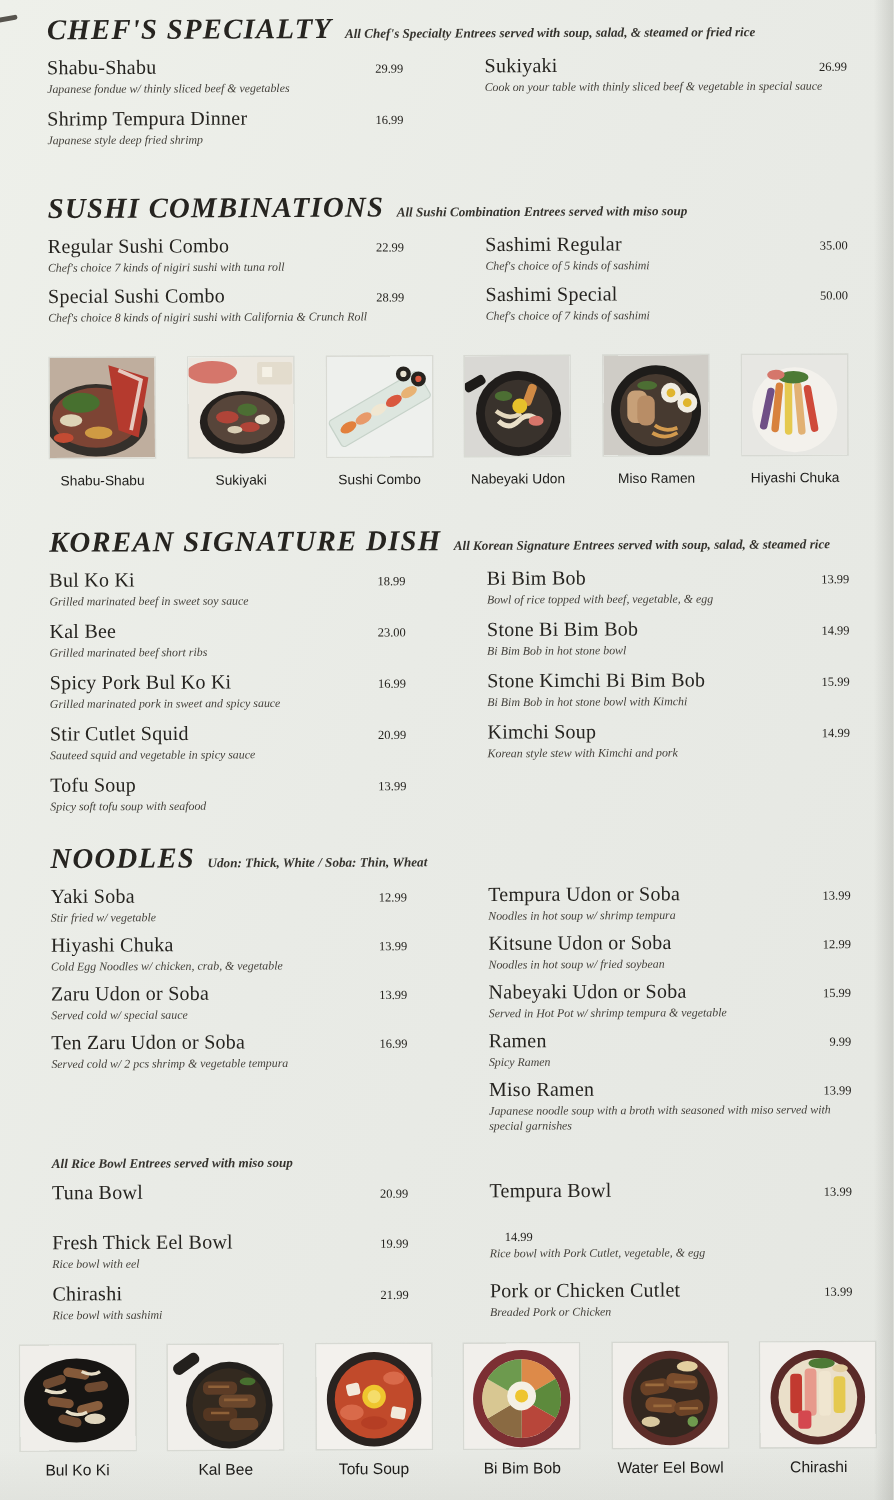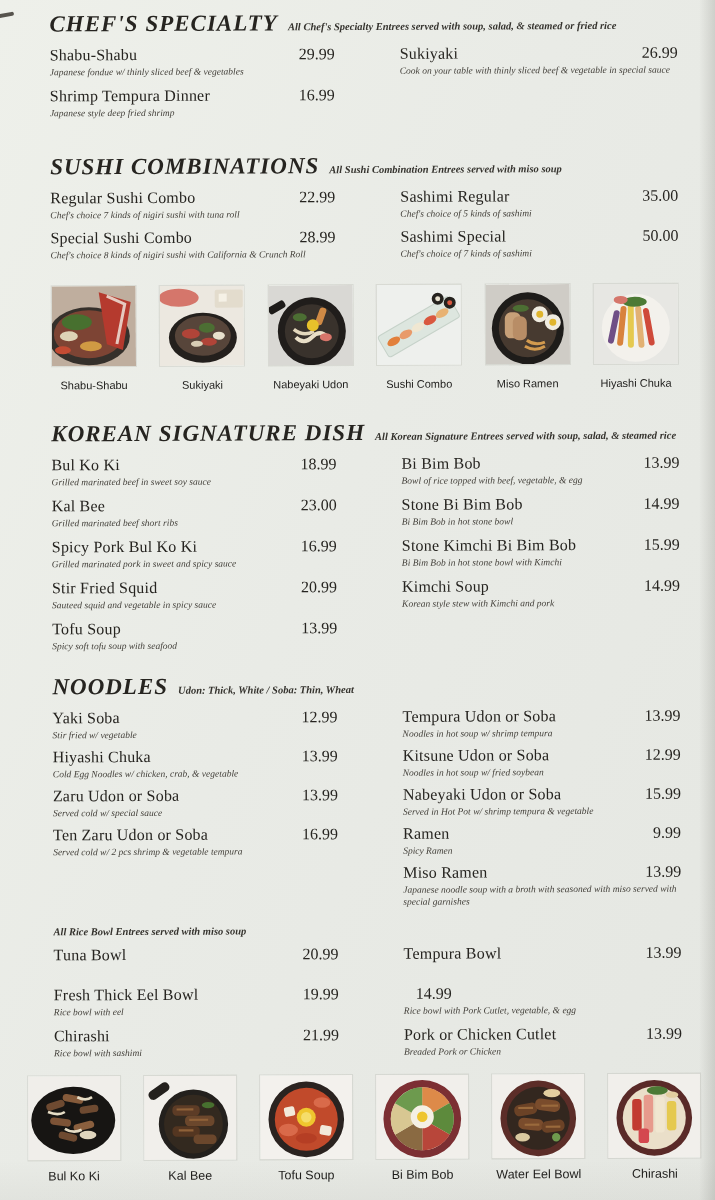--- a/index.html
+++ b/index.html
@@ -1,20 +1,20 @@
 <!DOCTYPE html>
 <html><head>
 <meta charset="utf-8">
 <style>
   html,body{margin:0;padding:0;}
   body{width:715px;height:1200px;background:#e9ebe6;font-family:"Liberation Serif", serif;}
   .page{
     position:relative;width:715px;height:1200px;overflow:hidden;color:#262420;
     background:linear-gradient(115deg,#eef0ea 0%,#e9ebe6 45%,#e5e7e2 100%);
-    box-sizing:border-box;padding:10px 35px 0 52px;
+    box-sizing:border-box;padding:10px 35px 0 40px;
   }
   .page::after{
     content:"";position:absolute;top:0;right:0;width:16px;height:100%;
     background:linear-gradient(to right,rgba(70,70,62,0),rgba(70,70,62,0.16));pointer-events:none;
   }
   .page::before{
     content:"";position:absolute;left:0;bottom:0;width:100%;height:40px;
     background:linear-gradient(to bottom,rgba(80,80,70,0),rgba(80,80,70,0.05));pointer-events:none;
   }
   .tilt{transform:rotate(-0.25deg);}
@@ -25,21 +25,21 @@
   .sec-title{font-size:23px;font-weight:bold;font-style:italic;letter-spacing:1px;white-space:nowrap;}
   .sec-tagline{font-size:10.5px;font-weight:bold;font-style:italic;color:#35332e;}
 
   .sec-cols{display:flex;align-items:flex-start;}
   .col-left{width:285px;flex:0 0 285px;margin-right:65px;}
   .col-right{flex:1;}
 
   .menu-item{margin-bottom:8px;min-height:32px;}
   .item-head{display:flex;justify-content:space-between;align-items:baseline;}
   .item-name{font-size:16px;letter-spacing:0.2px;}
-  .item-price{font-size:16px;margin-left:12px;}
+  .item-price{font-size:10px;margin-left:12px;}
   .item-desc{font-size:9.5px;font-style:italic;color:#45423c;margin-top:2px;line-height:1.35;max-width:300px;}
 
   .sec-sushi-combinations{margin-top:26px;}
   .sec-korean-signature-dish{margin-top:28px;}
   .sec-noodles{margin-top:14px;}
   .sec-noodles .menu-item{margin-bottom:6px;min-height:30px;}
   .sec-rice-bowl{margin-top:10px;}
 
   .photo-row{display:flex;justify-content:space-between;}
   .photo-row-1{margin-top:16px;padding:0 0 2px 0;}
@@ -164,57 +164,57 @@
               <ellipse cx="50" cy="42" rx="8" ry="5" fill="#4c6e33"></ellipse>
               <ellipse cx="62" cy="50" rx="6" ry="4" fill="#e8e0cc"></ellipse>
               <ellipse cx="40" cy="58" rx="6" ry="3" fill="#d8cdb4"></ellipse>
             </svg>
           </div>
           <figcaption class="photo-caption">Sukiyaki</figcaption>
         </figure>
         <figure class="photo-cell">
           <div class="photo-img">
             <svg viewBox="0 0 90 80" preserveAspectRatio="xMidYMid slice">
-              <rect width="90" height="80" fill="#d9d8d4"></rect>
-              <rect x="2" y="18" width="18" height="8" rx="3" fill="#1d1b19" transform="rotate(-30 11 22)"></rect>
-              <circle cx="46" cy="46" r="34" fill="#201d1b"></circle>
-              <circle cx="46" cy="46" r="27" fill="#39322c"></circle>
-              <path d="M30 52 q8 8 16 0 q8 -8 16 0" stroke="#e9dfc8" stroke-width="4" fill="none"></path>
-              <path d="M28 44 q10 8 20 2" stroke="#e4d8bd" stroke-width="3.5" fill="none"></path>
-              <rect x="52" y="22" width="7" height="18" rx="3" fill="#d08a45" transform="rotate(20 55 30)"></rect>
-              <circle cx="47" cy="40" r="6" fill="#e7c12b"></circle>
-              <ellipse cx="34" cy="32" rx="7" ry="4" fill="#4c6e33"></ellipse>
-              <ellipse cx="60" cy="52" rx="6" ry="4" fill="#d7756a"></ellipse>
-            </svg>
-          </div>
-          <figcaption class="photo-caption">Nabeyaki Udon</figcaption>
-        </figure>
-        <figure class="photo-cell">
-          <div class="photo-img">
-            <svg viewBox="0 0 90 80" preserveAspectRatio="xMidYMid slice">
               <rect width="90" height="80" fill="#eef0ed"></rect>
               <g transform="rotate(-30 45 42)">
                 <rect x="4" y="30" width="82" height="24" rx="3" fill="#dde6df" stroke="#c6d2c9" stroke-width="1"></rect>
                 <ellipse cx="16" cy="42" rx="7" ry="4" fill="#e2803c"></ellipse>
                 <ellipse cx="30" cy="42" rx="7" ry="4" fill="#e89a6a"></ellipse>
                 <ellipse cx="44" cy="42" rx="7" ry="4" fill="#f0e7d2"></ellipse>
                 <ellipse cx="58" cy="42" rx="7" ry="4" fill="#d9583f"></ellipse>
                 <ellipse cx="72" cy="42" rx="7" ry="4" fill="#e8b273"></ellipse>
               </g>
               <circle cx="64" cy="14" r="6" fill="#26231f"></circle>
               <circle cx="64" cy="14" r="2.5" fill="#e8e2d0"></circle>
               <circle cx="76" cy="18" r="6" fill="#26231f"></circle>
               <circle cx="76" cy="18" r="2.5" fill="#d9583f"></circle>
             </svg>
           </div>
           <figcaption class="photo-caption">Sushi Combo</figcaption>
         </figure>
         <figure class="photo-cell">
           <div class="photo-img">
             <svg viewBox="0 0 90 80" preserveAspectRatio="xMidYMid slice">
+              <rect width="90" height="80" fill="#d9d8d4"></rect>
+              <rect x="2" y="18" width="18" height="8" rx="3" fill="#1d1b19" transform="rotate(-30 11 22)"></rect>
+              <circle cx="46" cy="46" r="34" fill="#201d1b"></circle>
+              <circle cx="46" cy="46" r="27" fill="#39322c"></circle>
+              <path d="M30 52 q8 8 16 0 q8 -8 16 0" stroke="#e9dfc8" stroke-width="4" fill="none"></path>
+              <path d="M28 44 q10 8 20 2" stroke="#e4d8bd" stroke-width="3.5" fill="none"></path>
+              <rect x="52" y="22" width="7" height="18" rx="3" fill="#d08a45" transform="rotate(20 55 30)"></rect>
+              <circle cx="47" cy="40" r="6" fill="#e7c12b"></circle>
+              <ellipse cx="34" cy="32" rx="7" ry="4" fill="#4c6e33"></ellipse>
+              <ellipse cx="60" cy="52" rx="6" ry="4" fill="#d7756a"></ellipse>
+            </svg>
+          </div>
+          <figcaption class="photo-caption">Nabeyaki Udon</figcaption>
+        </figure>
+        <figure class="photo-cell">
+          <div class="photo-img">
+            <svg viewBox="0 0 90 80" preserveAspectRatio="xMidYMid slice">
               <rect width="90" height="80" fill="#cfccc6"></rect>
               <circle cx="45" cy="44" r="36" fill="#1e1c1a"></circle>
               <circle cx="45" cy="44" r="29" fill="#473a30"></circle>
               <circle cx="57" cy="30" r="8" fill="#f0ece1"></circle>
               <circle cx="57" cy="30" r="3.5" fill="#e0b52e"></circle>
               <circle cx="70" cy="38" r="8" fill="#f0ece1"></circle>
               <circle cx="70" cy="38" r="3.5" fill="#e0b52e"></circle>
               <rect x="22" y="28" width="16" height="26" rx="6" fill="#c7a078"></rect>
               <rect x="30" y="32" width="14" height="24" rx="6" fill="#b88d66"></rect>
               <path d="M44 56 q8 6 18 2 M42 62 q10 6 20 0" stroke="#d29a4e" stroke-width="3" fill="none"></path>
@@ -263,21 +263,21 @@
             </div>
             <div class="menu-item">
               <div class="item-head">
                 <span class="item-name">Spicy Pork Bul Ko Ki</span>
                 <span class="item-price">16.99</span>
               </div>
               <div class="item-desc">Grilled marinated pork in sweet and spicy sauce</div>
             </div>
             <div class="menu-item">
               <div class="item-head">
-                <span class="item-name">Stir Fried Squid</span>
+                <span class="item-name">Stir Cutlet Squid</span>
                 <span class="item-price">20.99</span>
               </div>
               <div class="item-desc">Sauteed squid and vegetable in spicy sauce</div>
             </div>
             <div class="menu-item">
               <div class="item-head">
                 <span class="item-name">Tofu Soup</span>
                 <span class="item-price">13.99</span>
               </div>
               <div class="item-desc">Spicy soft tofu soup with seafood</div>

